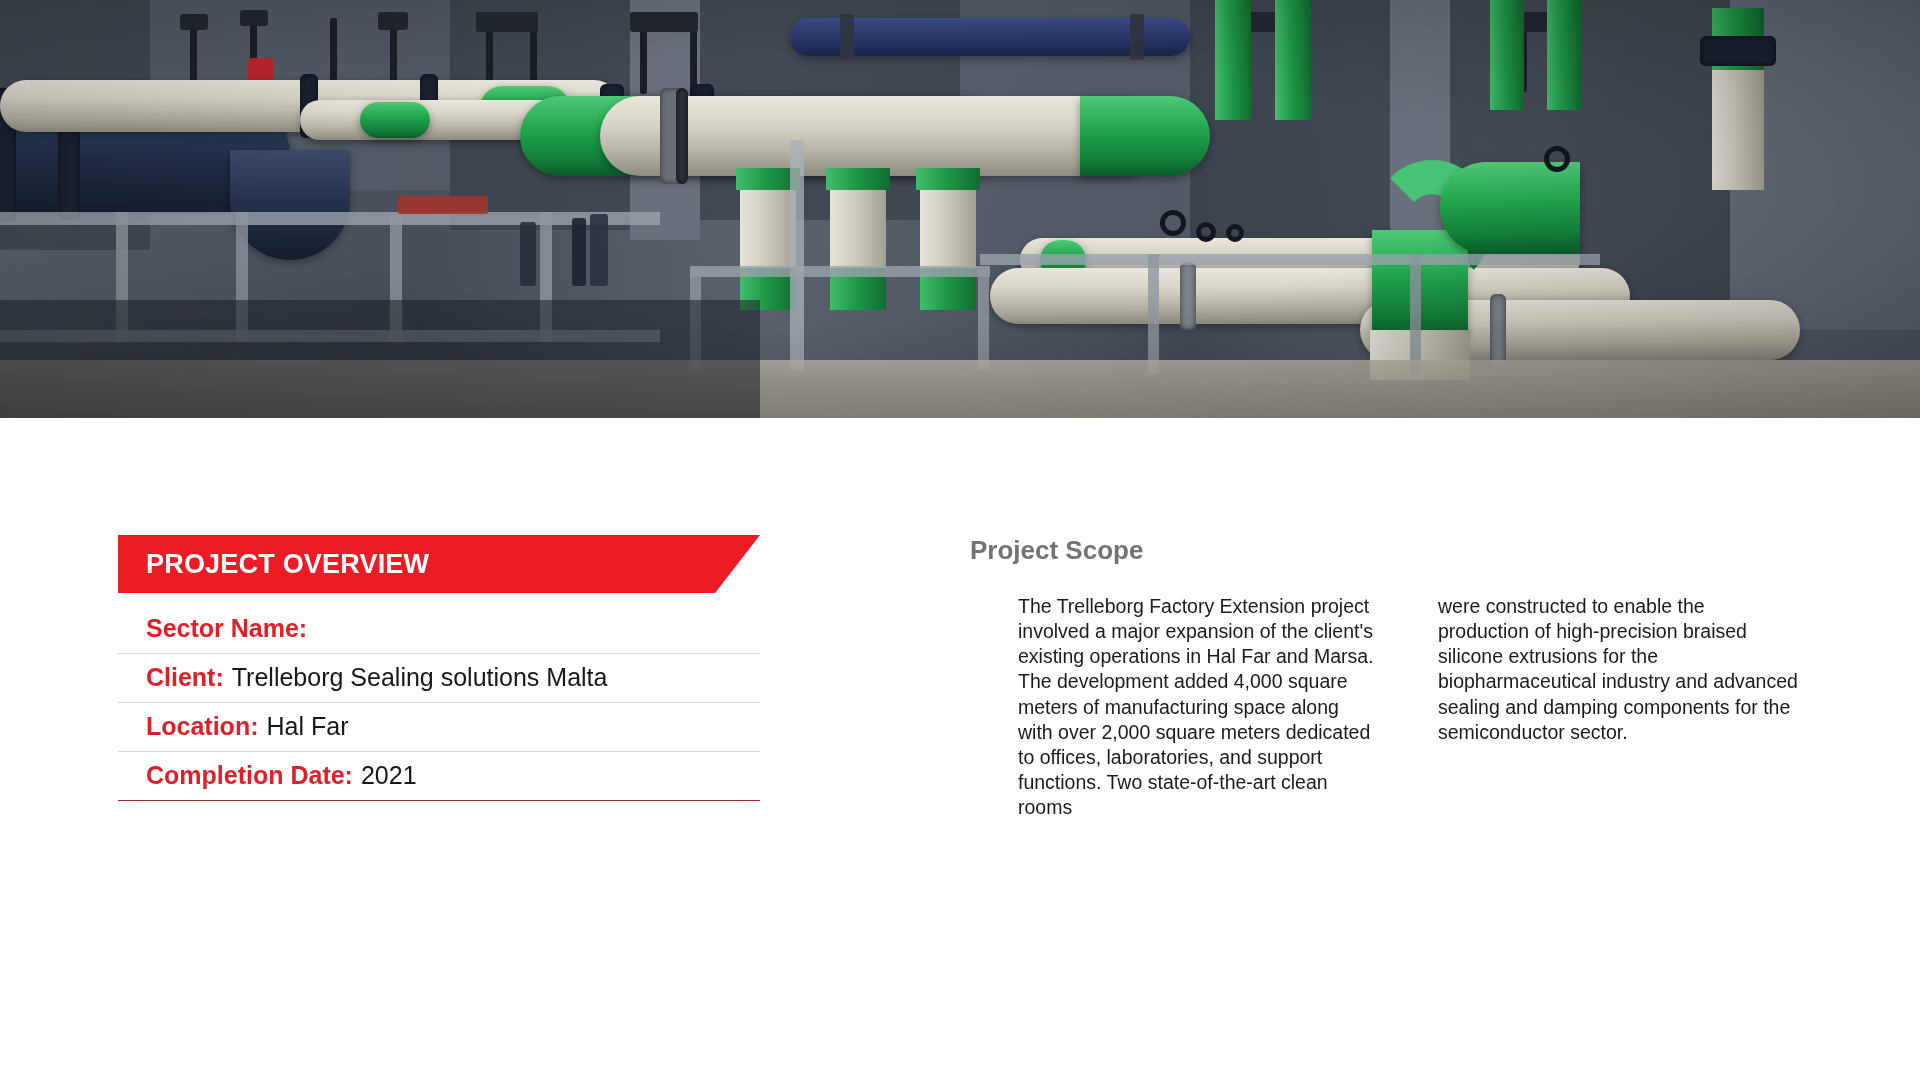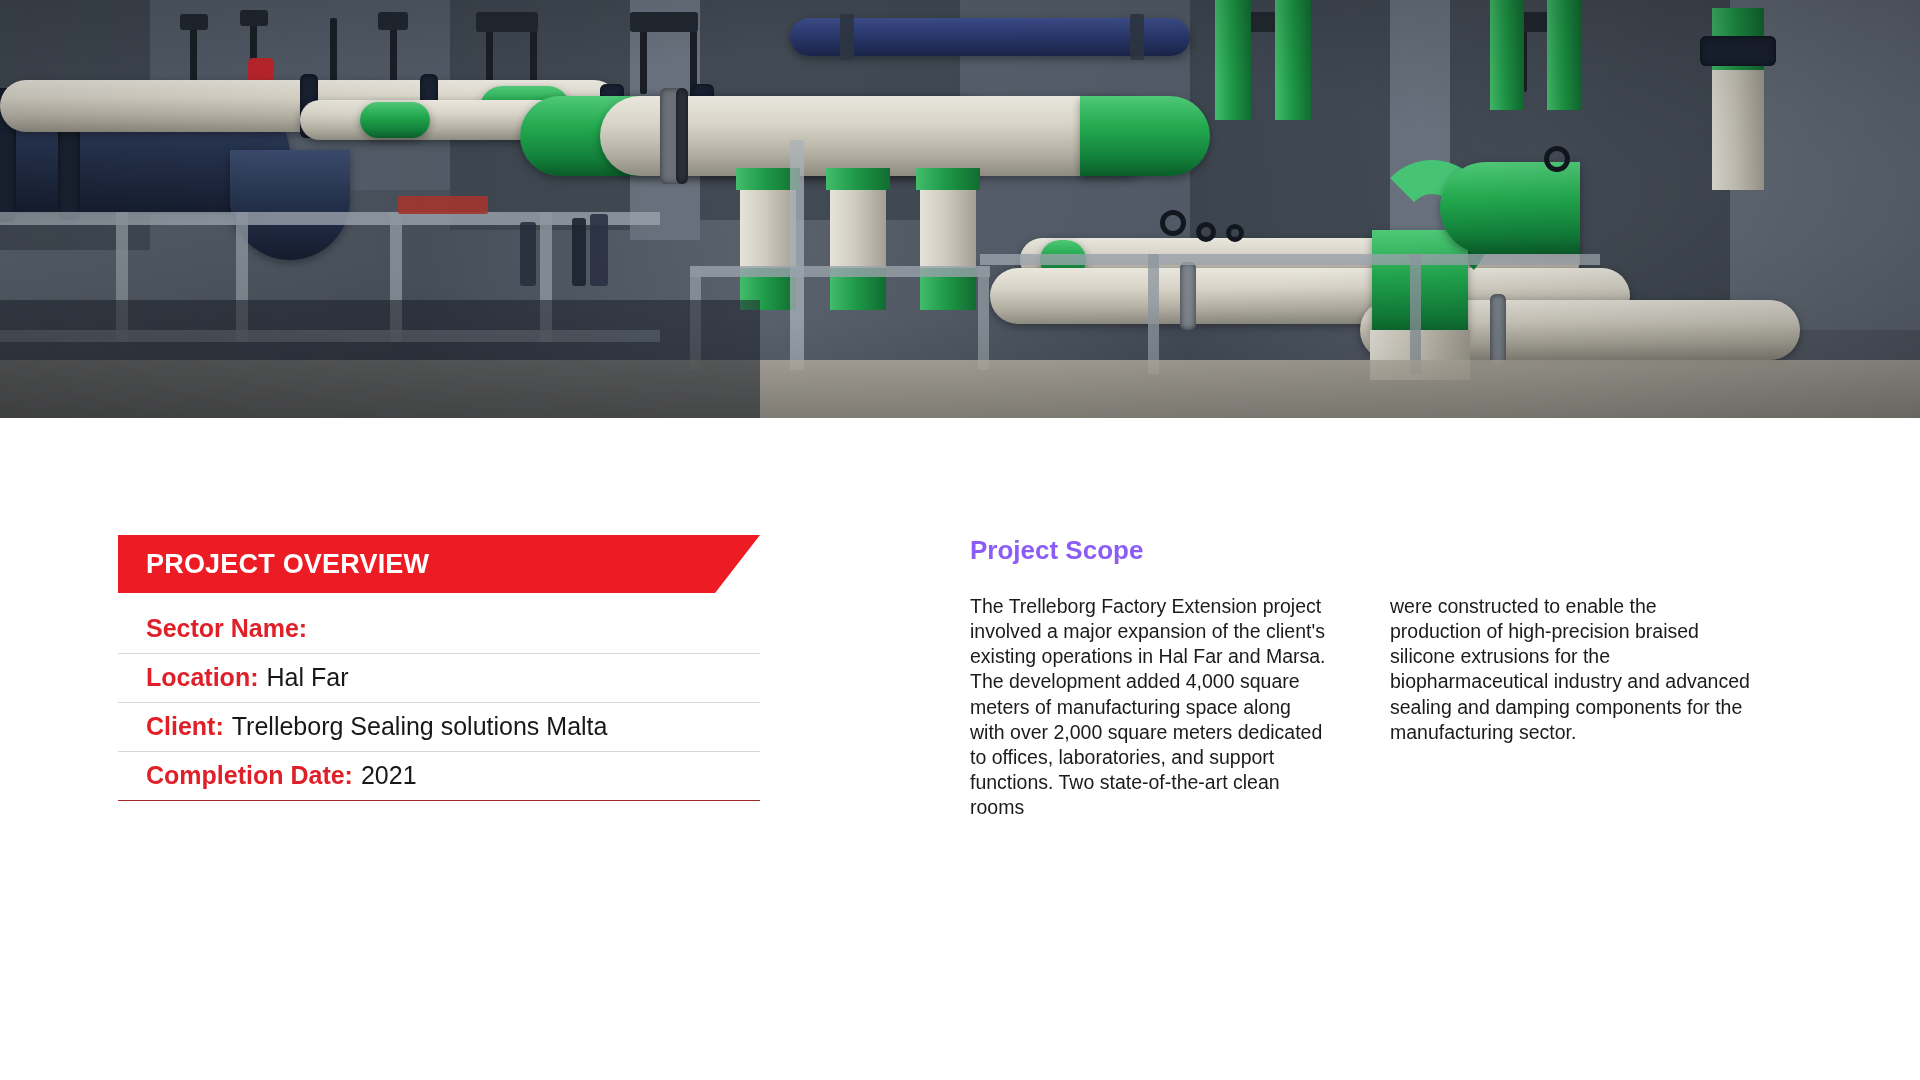--- a/index.html
+++ b/index.html
@@ -112,23 +112,23 @@
   .fact-key {
     color:#E02028; font-weight:700; font-size:25px; white-space:nowrap;
   }
   .fact-val {
     color:#18181a; font-size:25px; margin-left:8px; white-space:nowrap;
   }
 
   
   .right-col { position:absolute; left:970px; top:38px; width:830px; }
   .scope-title {
-    color:#8b5cf6; font-size:26px; font-weight:700; margin-bottom:28px;
-  }
-  .scope-cols { display:flex; gap:60px; }
+    color:#737373; font-size:26px; font-weight:700; margin-bottom:28px;
+  }
+  .scope-cols { display:flex; gap:60px;margin-left:48px; }
   .scope-col { width:360px; }
   .scope-col p {
     color:#1b1b1d; font-size:19.5px; line-height:1.29;
   }
 </style>
 </head>
 <body>
 
 <div class="page">
 
@@ -263,40 +263,40 @@
     <div class="left-col">
       <div class="overview-banner">
         <div class="overview-banner-label">PROJECT OVERVIEW</div>
       </div>
 
       <div class="fact-table">
         <div class="fact-row">
           <span class="fact-key">Sector Name:</span>
         </div>
         <div class="fact-row">
+          <span class="fact-key">Client:</span>
+          <span class="fact-val">Trelleborg Sealing solutions Malta</span>
+        </div>
+        <div class="fact-row">
           <span class="fact-key">Location:</span>
           <span class="fact-val">Hal Far</span>
-        </div>
-        <div class="fact-row">
-          <span class="fact-key">Client:</span>
-          <span class="fact-val">Trelleborg Sealing solutions Malta</span>
         </div>
         <div class="fact-row">
           <span class="fact-key">Completion Date:</span>
           <span class="fact-val">2021</span>
         </div>
       </div>
     </div>
 
     <div class="right-col">
       <div class="scope-title">Project Scope</div>
       <div class="scope-cols">
         <div class="scope-col">
           <p>The Trelleborg Factory Extension project involved a major expansion of the client's existing operations in Hal Far and Marsa. The development added 4,000 square meters of manufacturing space along with over 2,000 square meters dedicated to offices, laboratories, and support functions. Two state-of-the-art clean rooms</p>
         </div>
         <div class="scope-col">
-          <p>were constructed to enable the production of high-precision braised silicone extrusions for the biopharmaceutical industry and advanced sealing and damping components for the manufacturing sector.</p>
+          <p>were constructed to enable the production of high-precision braised silicone extrusions for the biopharmaceutical industry and advanced sealing and damping components for the semiconductor sector.</p>
         </div>
       </div>
     </div>
 
   </div>
 </div>
 
 </body></html>

